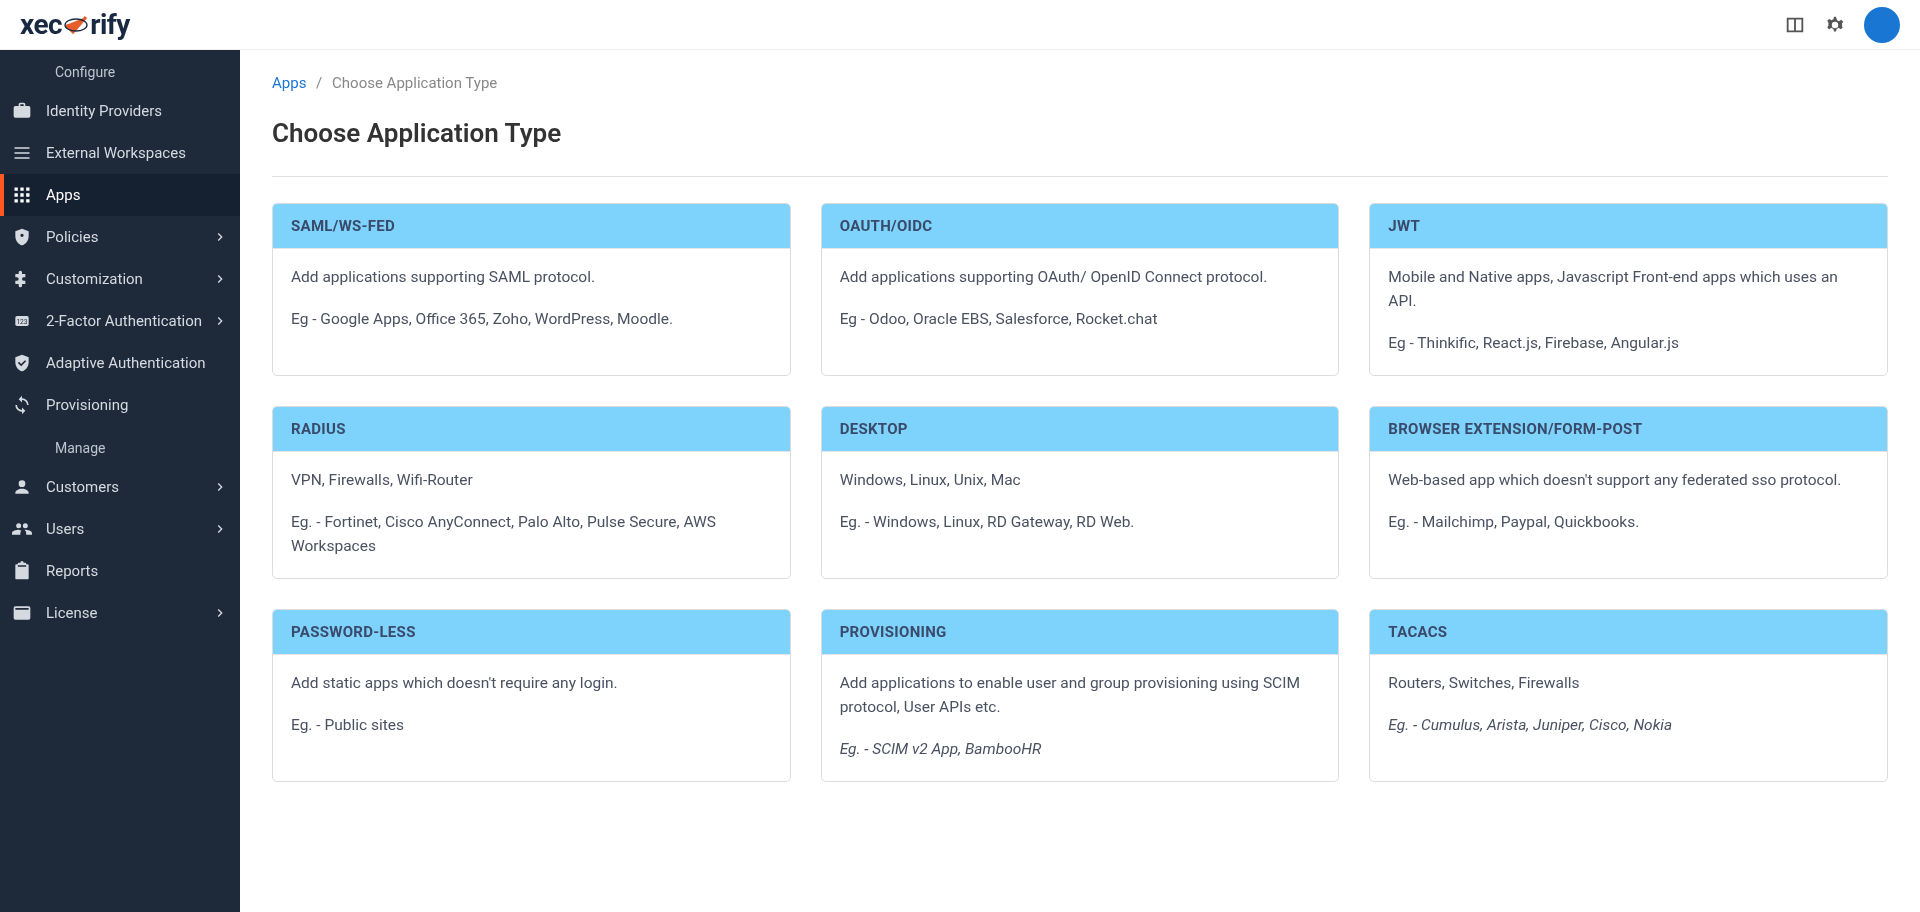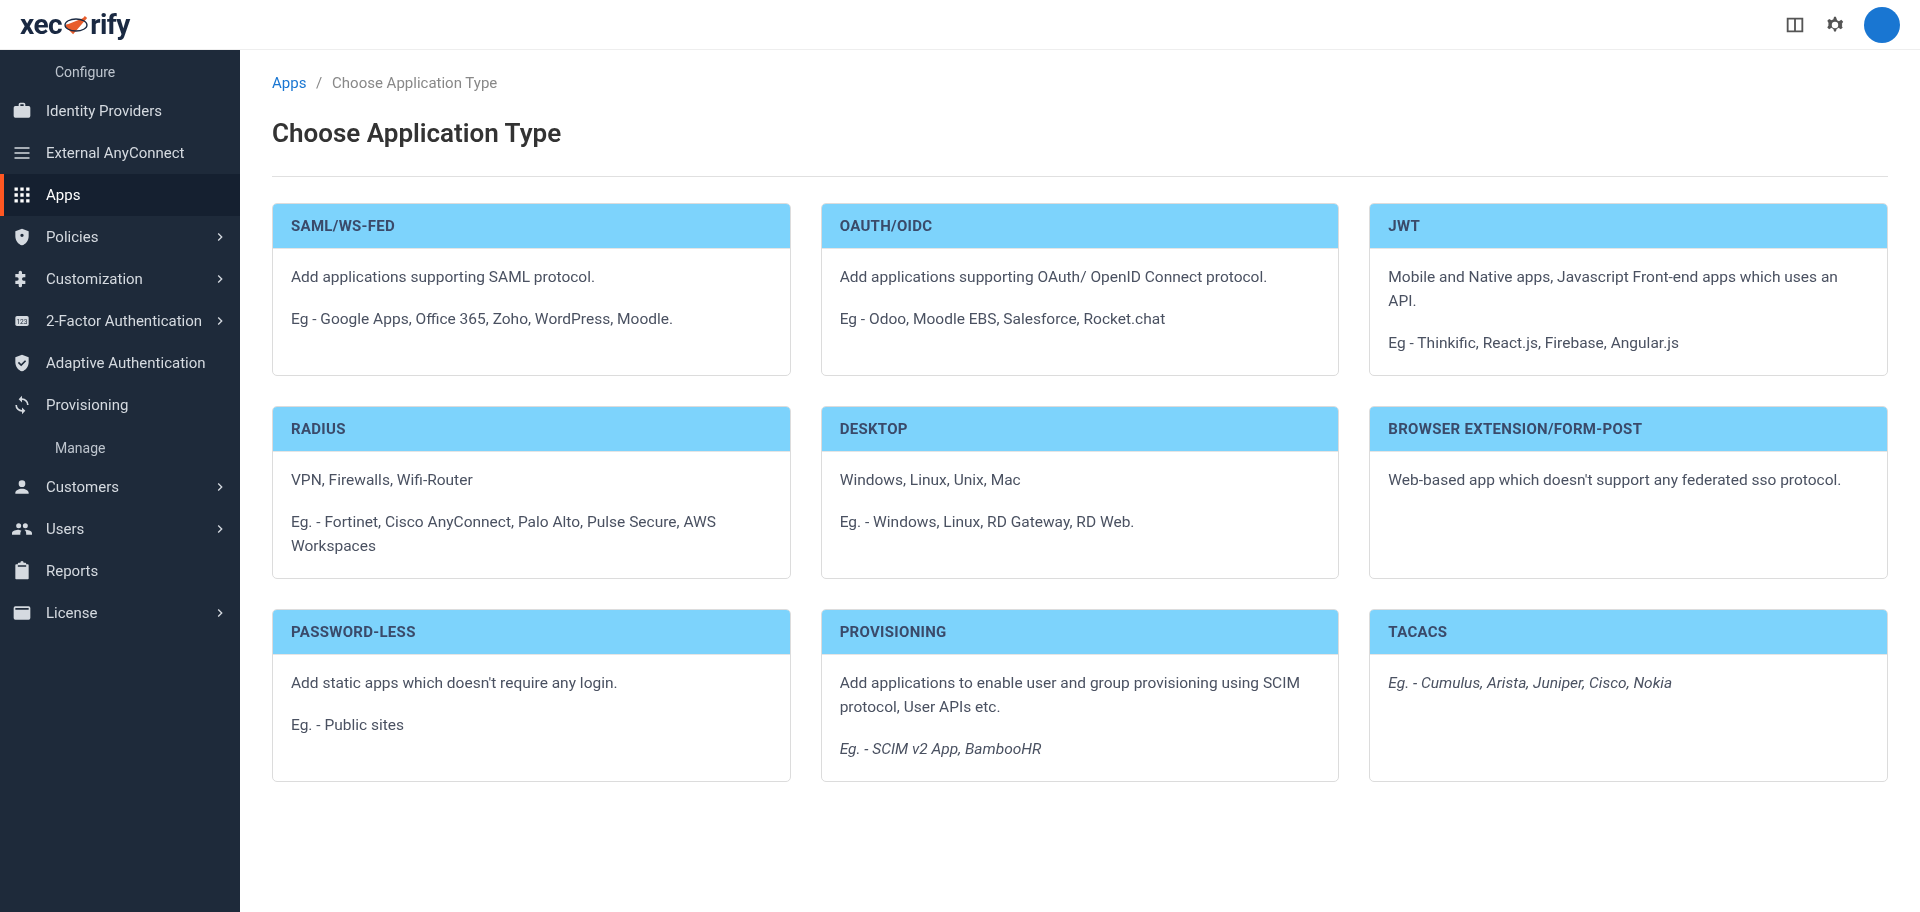--- a/index.html
+++ b/index.html
@@ -80,21 +80,21 @@
           </svg>
         </span>
         <span class="sidebar-label">Identity Providers</span>
       </div>
       <div class="sidebar-item">
         <span class="sidebar-icon">
           <svg viewBox="0 0 24 24" fill="currentColor">
             <path d="M3 5h18v2H3V5zm0 6h18v2H3v-2zm0 6h18v2H3v-2z"></path>
           </svg>
         </span>
-        <span class="sidebar-label">External AnyConnect</span>
+        <span class="sidebar-label">External Workspaces</span>
       </div>
       <div class="sidebar-item active">
         <span class="sidebar-icon">
           <svg viewBox="0 0 24 24" fill="currentColor">
             <path d="M3 3h4v4H3V3zm7 0h4v4h-4V3zm7 0h4v4h-4V3zM3 10h4v4H3v-4zm7 0h4v4h-4v-4zm7 0h4v4h-4v-4zM3 17h4v4H3v-4zm7 0h4v4h-4v-4zm7 0h4v4h-4v-4z"></path>
           </svg>
         </span>
         <span class="sidebar-label">Apps</span>
       </div>
       <div class="sidebar-item">
@@ -203,21 +203,21 @@
           <div class="card-header">SAML/WS-FED</div>
           <div class="card-body">
             <div class="card-desc">Add applications supporting SAML protocol.</div>
             <div class="card-eg">Eg - Google Apps, Office 365, Zoho, WordPress, Moodle.</div>
           </div>
         </div>
         <div class="card">
           <div class="card-header">OAUTH/OIDC</div>
           <div class="card-body">
             <div class="card-desc">Add applications supporting OAuth/ OpenID Connect protocol.</div>
-            <div class="card-eg">Eg - Odoo, Moodle EBS, Salesforce, Rocket.chat</div>
+            <div class="card-eg">Eg - Odoo, Oracle EBS, Salesforce, Rocket.chat</div>
           </div>
         </div>
         <div class="card">
           <div class="card-header">JWT</div>
           <div class="card-body">
             <div class="card-desc">Mobile and Native apps, Javascript Front-end apps which uses an API.</div>
             <div class="card-eg">Eg - Thinkific, React.js, Firebase, Angular.js</div>
           </div>
         </div>
         <div class="card">
@@ -231,37 +231,39 @@
           <div class="card-header">DESKTOP</div>
           <div class="card-body">
             <div class="card-desc">Windows, Linux, Unix, Mac</div>
             <div class="card-eg">Eg. - Windows, Linux, RD Gateway, RD Web.</div>
           </div>
         </div>
         <div class="card">
           <div class="card-header">BROWSER EXTENSION/FORM-POST</div>
           <div class="card-body">
             <div class="card-desc">Web-based app which doesn't support any federated sso protocol.</div>
+            <div class="card-eg">Eg. - Mailchimp, Paypal, Quickbooks.</div>
           </div>
         </div>
         <div class="card">
           <div class="card-header">PASSWORD-LESS</div>
           <div class="card-body">
             <div class="card-desc">Add static apps which doesn't require any login.</div>
             <div class="card-eg">Eg. - Public sites</div>
           </div>
         </div>
         <div class="card">
           <div class="card-header">PROVISIONING</div>
           <div class="card-body">
             <div class="card-desc">Add applications to enable user and group provisioning using SCIM protocol, User APIs etc.</div>
             <div class="card-eg italic">Eg. - SCIM v2 App, BambooHR</div>
           </div>
         </div>
         <div class="card">
           <div class="card-header">TACACS</div>
           <div class="card-body">
+            <div class="card-desc">Routers, Switches, Firewalls</div>
             <div class="card-eg italic">Eg. - Cumulus, Arista, Juniper, Cisco, Nokia</div>
           </div>
         </div>
       </div>
   </main>
 </div>
 
 </body></html>

